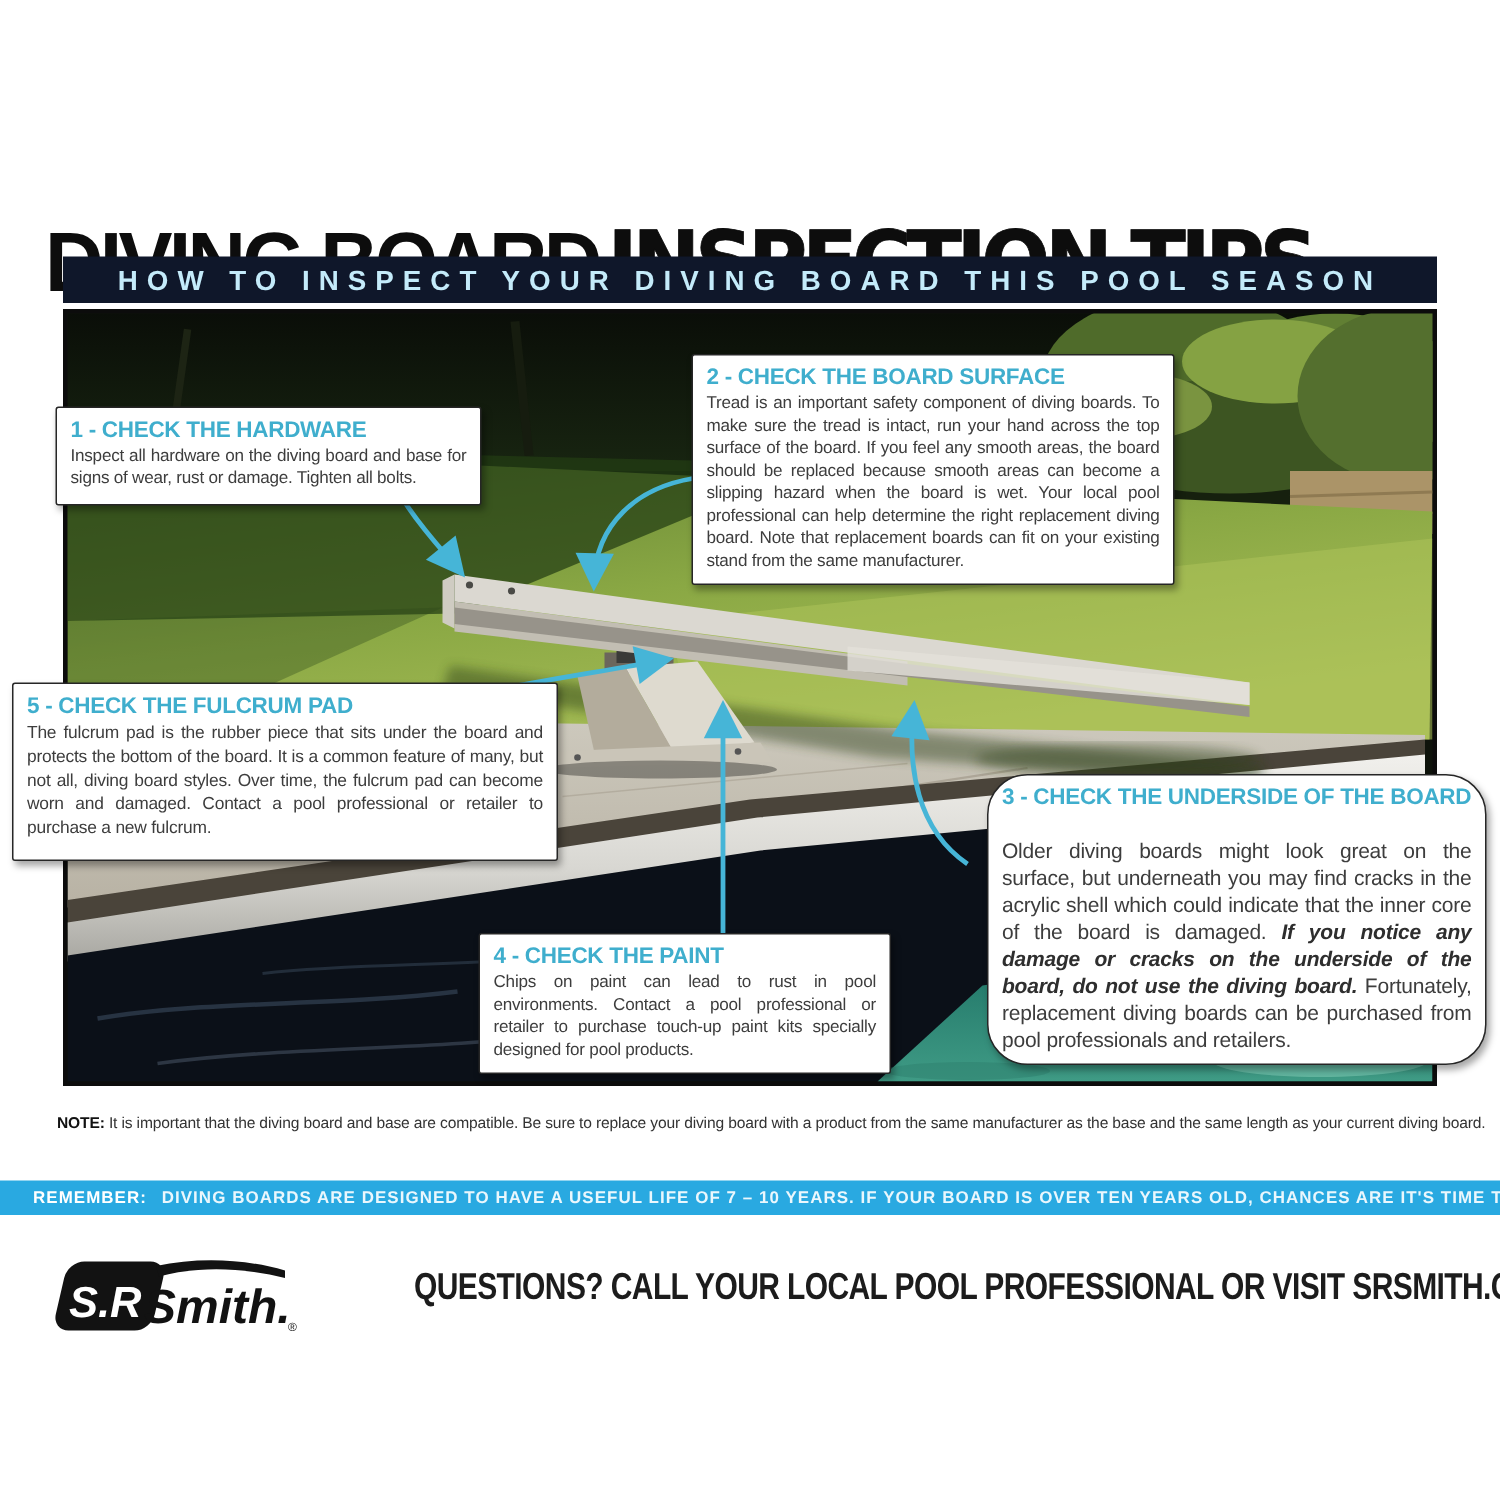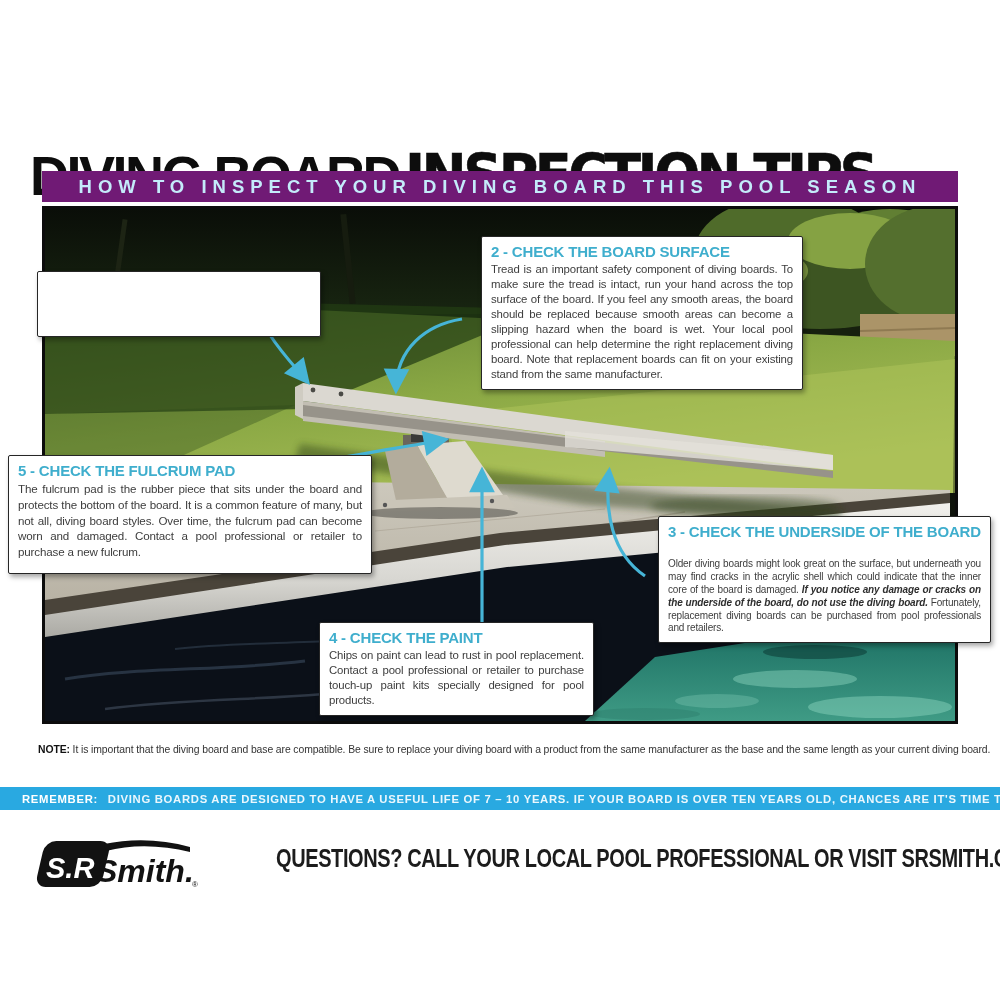--- a/index.html
+++ b/index.html
@@ -14,21 +14,21 @@
     letter-spacing:-2.5px;font-weight:700;
     transform:scaleY(1.04);transform-origin:top left;
   }
   .title .t-heavy{
     font-family:"DejaVu Sans", sans-serif;
     font-weight:700;letter-spacing:-3.5px;margin-left:6px;
     -webkit-text-stroke:0.5px #0d0d0d;
   }
   .subtitle-bar{
     position:absolute;left:42px;top:171px;width:916px;height:31px;
-    background:#701a75;display:flex;align-items:center;justify-content:center;
+    background:#0f172a;display:flex;align-items:center;justify-content:center;
   }
   .subtitle-bar span{
     color:#C4EBFA;font-weight:700;font-size:18.5px;letter-spacing:6px;white-space:nowrap;
   }
   
   .photo{
     position:absolute;left:42px;top:206px;width:916px;height:518px;
     border:3px solid #0c0c0c;box-sizing:border-box;background:#0e130b;
   }
   .photo svg{display:block;width:100%;height:100%;}
@@ -41,23 +41,23 @@
   .callout h3{
     margin:0 0 2px 0;font-size:15px;font-weight:700;color:#3FAECD;
     letter-spacing:-0.2px;white-space:nowrap;
   }
   .callout p{
     margin:0;font-size:11.4px;line-height:1.32;color:#3d3d3d;
     text-align:justify;letter-spacing:-0.15px;
   }
   .callout p .em{font-weight:700;font-style:italic;color:#2e2e2e;}
   .box1{left:37px;top:271px;width:284px;min-height:66px;}
-  .box2{left:461px;top:236px;width:322px;min-height:142px;margin-left:20px;}
-  .box3{left:658px;top:516px;width:333px;min-height:117px;}
-  .box3 p{font-size:10px;line-height:1.29;margin-top:18px;}
+  .box2{left:461px;top:236px;width:322px;min-height:142px;}
+  .box3{left:658px;top:516px;width:333px;min-height:117px;border-radius:27px;}
+  .box3 p{font-size:14px;line-height:1.29;margin-top:18px;}
   .box4{left:319px;top:622px;width:275px;min-height:82px;}
   .box5{left:8px;top:455px;width:364px;min-height:119px;}
   .box5 p{font-size:11.6px;line-height:1.36;}
   
   .note{
     position:absolute;left:38px;top:744px;width:924px;
     font-size:10.4px;color:#333;letter-spacing:-0.1px;white-space:nowrap;
   }
   .note b{color:#111;}
   
@@ -193,35 +193,37 @@
       <path d="M225,126 C238,146 252,160 261,171" marker-end="url(#ah)"></path>
       <path d="M417,110 C380,116 352,140 351,179" marker-end="url(#ah)"></path>
       <path d="M285,251 C320,244 360,238 398,231" marker-end="url(#ah)"></path>
       <path d="M437,415 L437,264" marker-end="url(#ah)"></path>
       <path d="M600,367 C566,344 560,302 564,264" marker-end="url(#ah)"></path>
     </g>
   </svg>
 </div>
 
 <div class="callout box1">
+  <h3>1 - CHECK THE HARDWARE</h3>
+  <p>Inspect all hardware on the diving board and base for signs of wear, rust or damage. Tighten all bolts.</p>
 </div>
 
 <div class="callout box2">
   <h3>2 - CHECK THE BOARD SURFACE</h3>
   <p>Tread is an important safety component of diving boards. To make sure the tread is intact, run your hand across the top surface of the board. If you feel any smooth areas, the board should be replaced because smooth areas can become a slipping hazard when the board is wet. Your local pool professional can help determine the right replacement diving board. Note that replacement boards can fit on your existing stand from the same manufacturer.</p>
 </div>
 
 <div class="callout box3">
   <h3>3 - CHECK THE UNDERSIDE OF THE BOARD</h3>
   <p><span>Older diving boards might look great on the surface, but underneath you may find cracks in the acrylic shell which could indicate that the inner core of the board is damaged. </span><span class="em">If you notice any damage or cracks on the underside of the board, do not use the diving board.</span><span> Fortunately, replacement diving boards can be purchased from pool professionals and retailers.</span></p>
 </div>
 
 <div class="callout box4">
   <h3>4 - CHECK THE PAINT</h3>
-  <p>Chips on paint can lead to rust in pool replacement. Contact a pool professional or retailer to purchase touch-up paint kits specially designed for pool products.</p>
+  <p>Chips on paint can lead to rust in pool environments. Contact a pool professional or retailer to purchase touch-up paint kits specially designed for pool products.</p>
 </div>
 
 <div class="callout box5">
   <h3>5 - CHECK THE FULCRUM PAD</h3>
   <p>The fulcrum pad is the rubber piece that sits under the board and protects the bottom of the board. It is a common feature of many, but not all, diving board styles. Over time, the fulcrum pad can become worn and damaged. Contact a pool professional or retailer to purchase a new fulcrum.</p>
 </div>
 
 <div class="note"><b>NOTE:</b><span> It is important that the diving board and base are compatible. Be sure to replace your diving board with a product from the same manufacturer as the base and the same length as your current diving board.</span></div>
 
 <div class="remember-bar">

